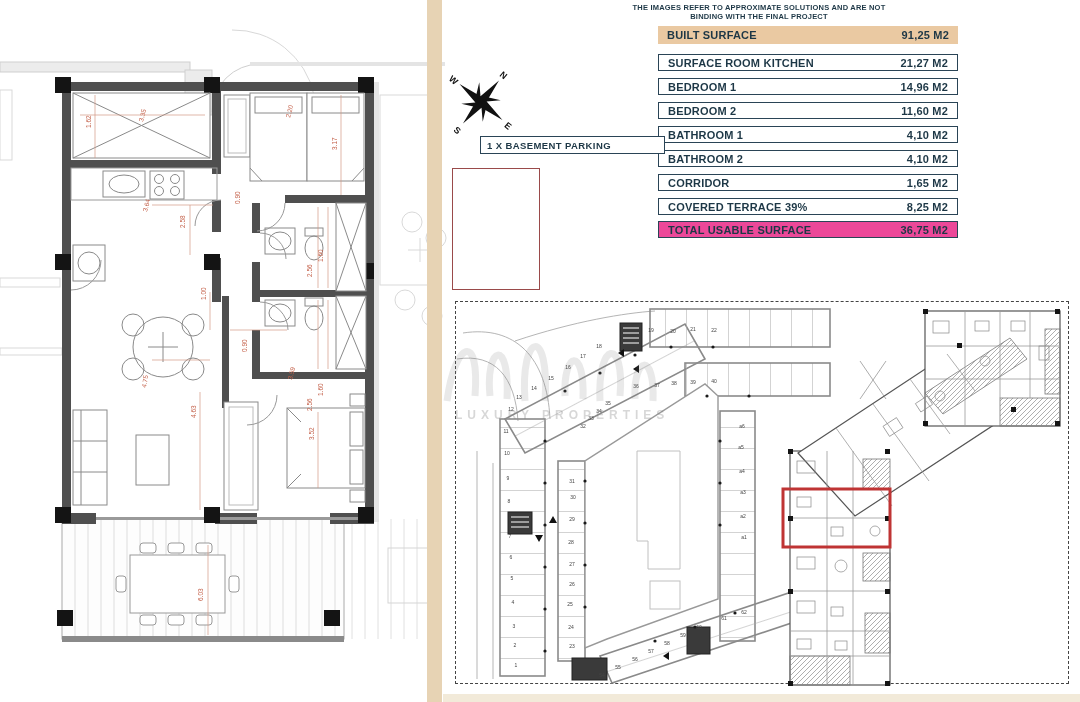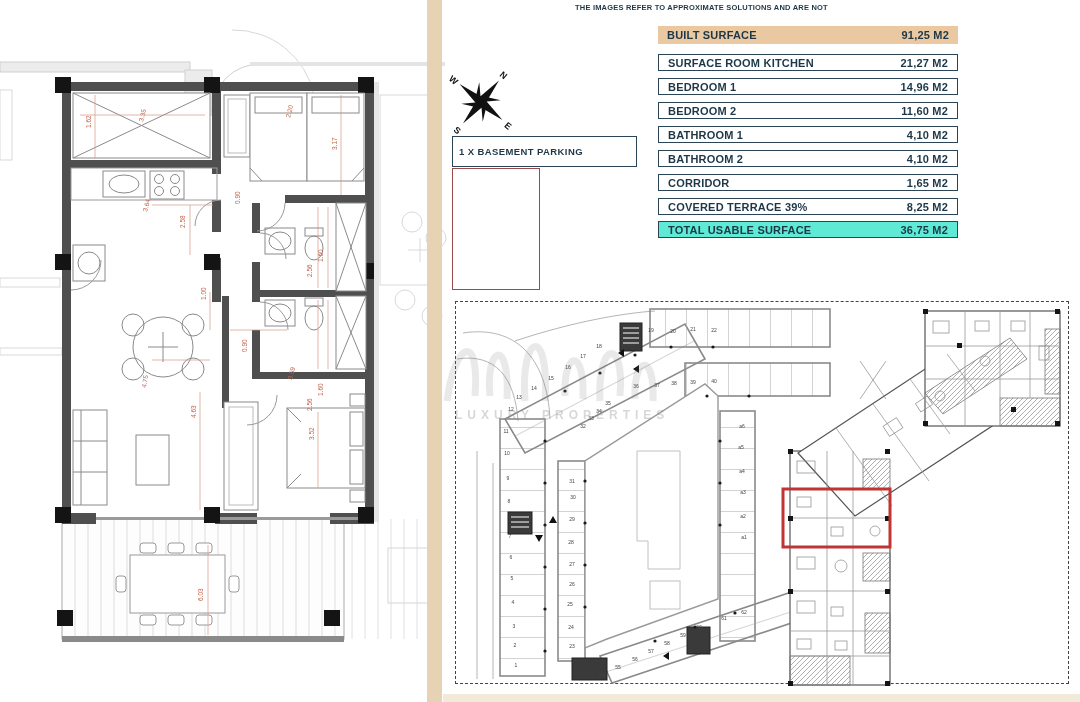--- a/index.html
+++ b/index.html
@@ -1,28 +1,28 @@
 <!DOCTYPE html>
 <html><head>
 <meta charset="utf-8">
 <style>
   html,body{margin:0;padding:0;}
   body{width:1080px;height:702px;position:relative;background:#fff;overflow:hidden;
        font-family:"Liberation Sans",sans-serif;}
   .abs{position:absolute;}
   
-  .note{left:575px;top:3px;width:398px;text-align:left;font-size:7.5px;line-height:9px;
+  .note{left:560px;top:3px;width:398px;text-align:center;font-size:7.5px;line-height:9px;
         font-weight:bold;color:#1d3746;letter-spacing:.2px;}
   .srow{left:658px;width:300px;height:17px;box-sizing:border-box;border:1.6px solid #2a4456;
         background:#fff;display:flex;justify-content:space-between;align-items:center;
         padding:0 9px;font-weight:bold;font-size:11px;color:#1d3746;letter-spacing:.2px;}
   .srow.header{border:none;background:#eac9a2;height:18px;}
-  .srow.total{background:#5eead4;}
+  .srow.total{background:#ec4899;}
   
-  .parking-label{left:452px;top:136px;width:185px;height:31px;box-sizing:border-box;
+  .parking-label{left:480px;top:136px;width:185px;height:18px;box-sizing:border-box;
         border:1.5px solid #2a4456;background:#fff;display:flex;align-items:center;
         padding-left:6px;font-weight:bold;font-size:9.5px;color:#1d3746;letter-spacing:.4px;}
   .red-keybox{left:452px;top:168px;width:88px;height:122px;box-sizing:border-box;
         border:1.5px solid #9a4a4a;background:#fff;}
   .dashed-box{left:455px;top:301px;width:614px;height:383px;box-sizing:border-box;
         border:1.2px dashed #444;}
   .tan-band{left:427px;top:0;width:15px;height:702px;background:#e7d3b4;}
   .bottom-strip{left:443px;top:694px;width:637px;height:8px;background:#f2ead9;}
   
   svg{position:absolute;overflow:visible;}
@@ -205,20 +205,21 @@
       <text x="314" y="440" transform="rotate(-90 314 440)" class="dim">3.52</text>
       <text x="203" y="601" transform="rotate(-90 203 601)" class="dim">6.03</text>
     </g>
   <g stroke="#d39a85" stroke-width=".7" fill="none">
     <path d="M95,95 V158 M80,115 H205 M341,95 V195 M152,205 H213 M190,205 V255 M328,207 V288 M318,207 V288 M210,292 V330 M328,300 V369 M318,300 V369 M152,360 H210 M200,392 V510 M318,412 V488 M230,330 H287 M208,545 V635"></path>
   </g>
 </svg>
 
 <div class="abs note">
   <div>THE IMAGES REFER TO APPROXIMATE SOLUTIONS AND ARE NOT</div>
+  <div>BINDING WITH THE FINAL PROJECT</div>
 </div>
 
 <div class="abs srow header" style="top:26px">
   <span>BUILT SURFACE</span>
   <span>91,25 M2</span>
 </div>
 <div class="abs srow" style="top:54px">
   <span>SURFACE ROOM KITCHEN</span>
   <span>21,27 M2</span>
 </div>

